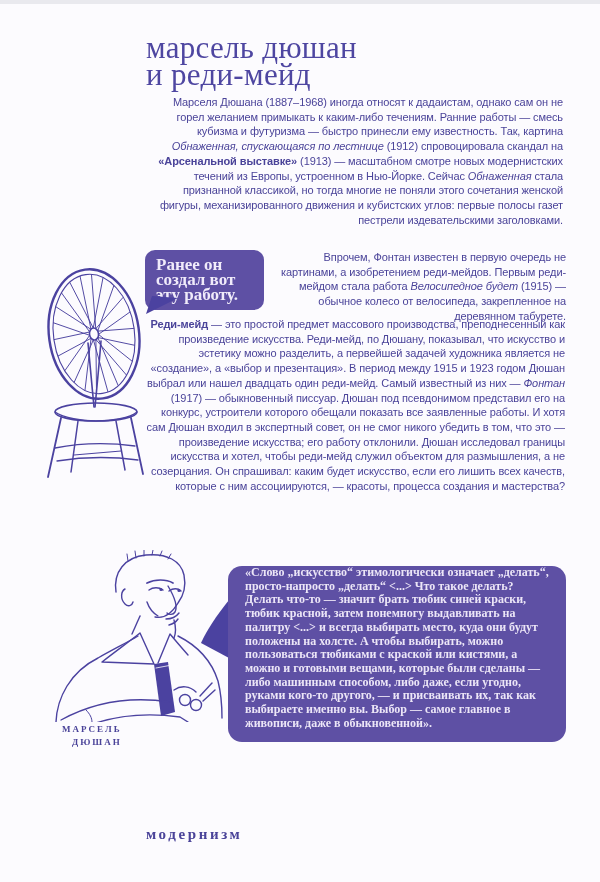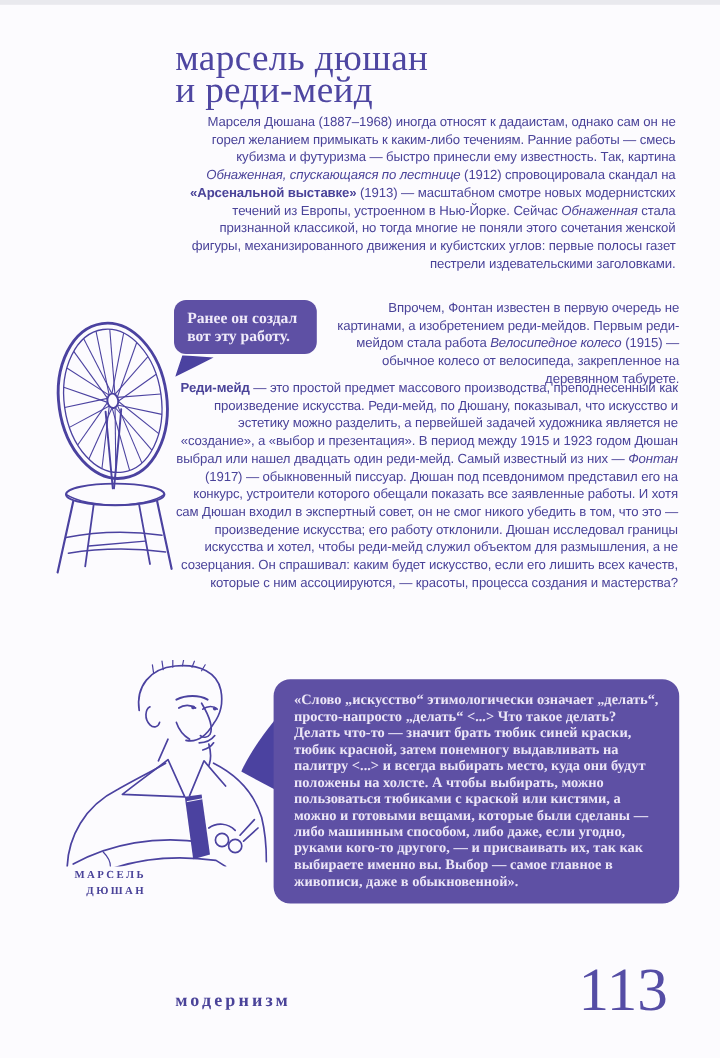--- a/index.html
+++ b/index.html
@@ -23,33 +23,33 @@
   }
   .bodytext .b{font-weight:700;}
   .bodytext .i{font-style:italic;}
   #p1{left:146px; top:91px; width:417px;}
   #p2{left:266px; top:246px; width:300px; text-indent:42px;}
   #p3{left:146px; top:313px; width:419px;}
   .bubble{
     position:absolute; left:145px; top:246px; width:119px; box-sizing:border-box;
     background:var(--box); border-radius:10px; padding:7px 8px 8px 11px;
     font-family:"Liberation Serif", serif; font-weight:700;
-    font-size:13px; line-height:15px; color:#f0ebfa;
+    font-size:17px; line-height:15px; color:#f0ebfa;
   }
   .bubble-tail{position:absolute; left:146px; top:292px;}
   .wheel-svg{position:absolute; left:34px; top:256px;}
   .portrait-svg{position:absolute; left:28px; top:546px;}
   .caption{
     position:absolute; left:62px; top:719px;
     font-family:"Liberation Serif", serif; font-weight:700;
     font-size:9px; line-height:13px; letter-spacing:2px; color:var(--purple);text-align:right;
   }
   .quote-box{
     position:absolute; left:228px; top:562px; width:338px; box-sizing:border-box;
-    background:var(--box); border-radius:14px; padding:11px 16px 12px 17px;
+    background:var(--box); border-radius:14px; padding:0 16px 12px 17px;
     font-family:"Liberation Serif", serif; font-weight:700;
     font-size:12px; line-height:13.7px; color:var(--boxtext);
   }
   .quote-tail{position:absolute; left:201px; top:596px;}
   .footer-label{
     position:absolute; left:146px; top:822px;
     font-family:"Liberation Serif", serif; font-weight:700;
     font-size:15px; letter-spacing:2.6px; color:var(--purple);
   }
   .page-number{
@@ -116,21 +116,21 @@
     <path class="ln" d="M21,152 C30,158 48,161 62,161 C78,161 96,158 103,152" stroke-width="1.3"></path>
     <path class="ln" d="M27,158 L14,217" stroke-width="1.8"></path>
     <path class="ln" d="M97,158 L109,214" stroke-width="1.8"></path>
     <path class="ln" d="M44,161 L37,212" stroke-width="1.5"></path>
     <path class="ln" d="M82,161 L91,210" stroke-width="1.5"></path>
     <path class="ln" d="M21,188 C46,183 72,182 101,186" stroke-width="1.3"></path>
     <path class="ln" d="M23,201 C48,197 74,196 104,200" stroke-width="1.3"></path>
     <path class="ln" d="M40,195 L87,191" stroke-width="1.1"></path>
   </svg>
 
-  <div id="p2" class="bodytext"><span>Впрочем, Фонтан известен в первую очередь не картинами, а изобретением реди-мейдов. Первым реди-мейдом стала работа </span><span class="i">Велосипедное колесо</span><span> (1915) — обычное колесо от велосипеда, закрепленное на деревянном табурете.</span></div>
+  <div id="p2" class="bodytext"><span>Впрочем, Фонтан известен в первую очередь не картинами, а изобретением реди-мейдов. Первым реди-мейдом стала работа </span><span class="i">Велосипедное будет</span><span> (1915) — обычное колесо от велосипеда, закрепленное на деревянном табурете.</span></div>
   <div id="p3" class="bodytext"><span class="b">Реди-мейд</span><span> — это простой предмет массового производства, преподнесенный как произведение искусства. Реди-мейд, по Дюшану, показывал, что искусство и эстетику можно разделить, а первейшей задачей художника является не «создание», а «выбор и презентация». В период между 1915 и 1923 годом Дюшан выбрал или нашел двадцать один реди-мейд. Самый известный из них — </span><span class="i">Фонтан</span><span> (1917) — обыкновенный писсуар. Дюшан под псевдонимом представил его на конкурс, устроители которого обещали показать все заявленные работы. И хотя сам Дюшан входил в экспертный совет, он не смог никого убедить в том, что это — произведение искусства; его работу отклонили. Дюшан исследовал границы искусства и хотел, чтобы реди-мейд служил объектом для размышления, а не созерцания. Он спрашивал: каким будет искусство, если его лишить всех качеств, которые с ним ассоциируются, — красоты, процесса создания и мастерства?</span></div>
 
   <svg class="portrait-svg" width="195" height="172" viewBox="0 0 195 172">
     <g class="ln" stroke-width="1.4">
 
       <path d="M88,42 C85,22 97,7 118,5 C139,3 153,11 156,25 C158,35 156,45 150,53 C144,63 136,69 127,67"></path>
 
       <path d="M100,11 L99,4" stroke-width="1"></path> 
         <path d="M108,8 L107,1" stroke-width="1"></path>
       <path d="M116,6 L116,0" stroke-width="1"></path> 
@@ -181,15 +181,14 @@
   </div>
 
   <svg class="quote-tail" width="28" height="58" viewBox="0 0 28 58">
     <path class="fillp" d="M28,0 C15,16 6,30 0,43 L28,58 Z"></path>
   </svg>
   <div class="quote-box">
     <span>«Слово „искусство“ этимологически означает „делать“, просто-напросто „делать“ &lt;...&gt; Что такое делать? Делать что-то — значит брать тюбик синей краски, тюбик красной, затем понемногу выдавливать на палитру &lt;...&gt; и всегда выбирать место, куда они будут положены на холсте. А чтобы выбирать, можно пользоваться тюбиками с краской или кистями, а можно и готовыми вещами, которые были сделаны — либо машинным способом, либо даже, если угодно, руками кого-то другого, — и присваивать их, так как выбираете именно вы. Выбор — самое главное в живописи, даже в обыкновенной».</span>
   </div>
 
   <div class="footer-label">модернизм</div>
-  <div class="page-number">113</div>
 
 </div>
 
 </body></html>

